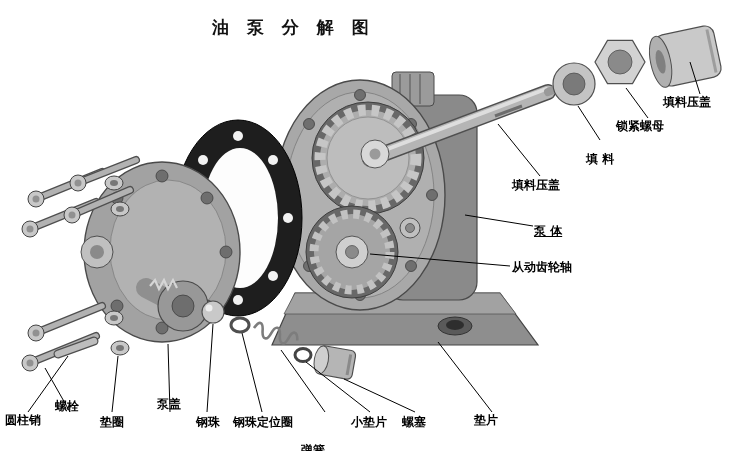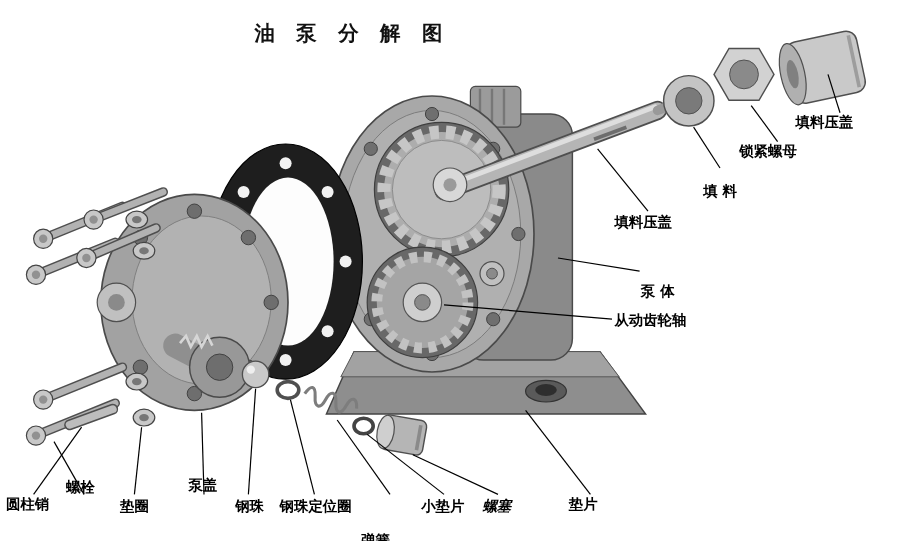--- a/index.html
+++ b/index.html
@@ -224,27 +224,27 @@
     <line x1="415" y1="412" x2="344" y2="379"></line>
   </g>
 </svg>
 
 <div class="title">油 泵 分 解 图</div>
 
 <div class="lbl" style="left:663px;top:95px;">填料压盖</div>
 <div class="lbl" style="left:616px;top:119px;">锁紧螺母</div>
 <div class="lbl" style="left:586px;top:142px;margin-top:10px;">填 料</div>
 <div class="lbl" style="left:512px;top:178px;">填料压盖</div>
-<div class="lbl" style="left:534px;top:236px;">泵  体</div>
+<div class="lbl" style="left:534px;top:224px;text-decoration:underline;">泵  体</div>
 <div class="lbl" style="left:512px;top:260px;text-align:right;">从动齿轮轴</div>
 <div class="lbl" style="left:474px;top:413px;">垫片</div>
 
 <div class="lbl" style="left:5px;top:413px;">圆柱销</div>
 <div class="lbl" style="left:55px;top:399px;">螺栓</div>
 <div class="lbl" style="left:100px;top:415px;">垫圈</div>
 <div class="lbl" style="left:157px;top:397px;">泵盖</div>
 <div class="lbl" style="left:196px;top:415px;">钢珠</div>
 <div class="lbl" style="left:233px;top:415px;">钢珠定位圈</div>
 <div class="lbl" style="left:301px;top:415px;margin-top:28px;">弹簧</div>
 <div class="lbl" style="left:351px;top:415px;">小垫片</div>
-<div class="lbl" style="left:402px;top:415px;font-style:italic;">螺塞</div>
+<div class="lbl" style="left:402px;top:415px;">螺塞</div>
 
 </div>
 
 </body></html>

